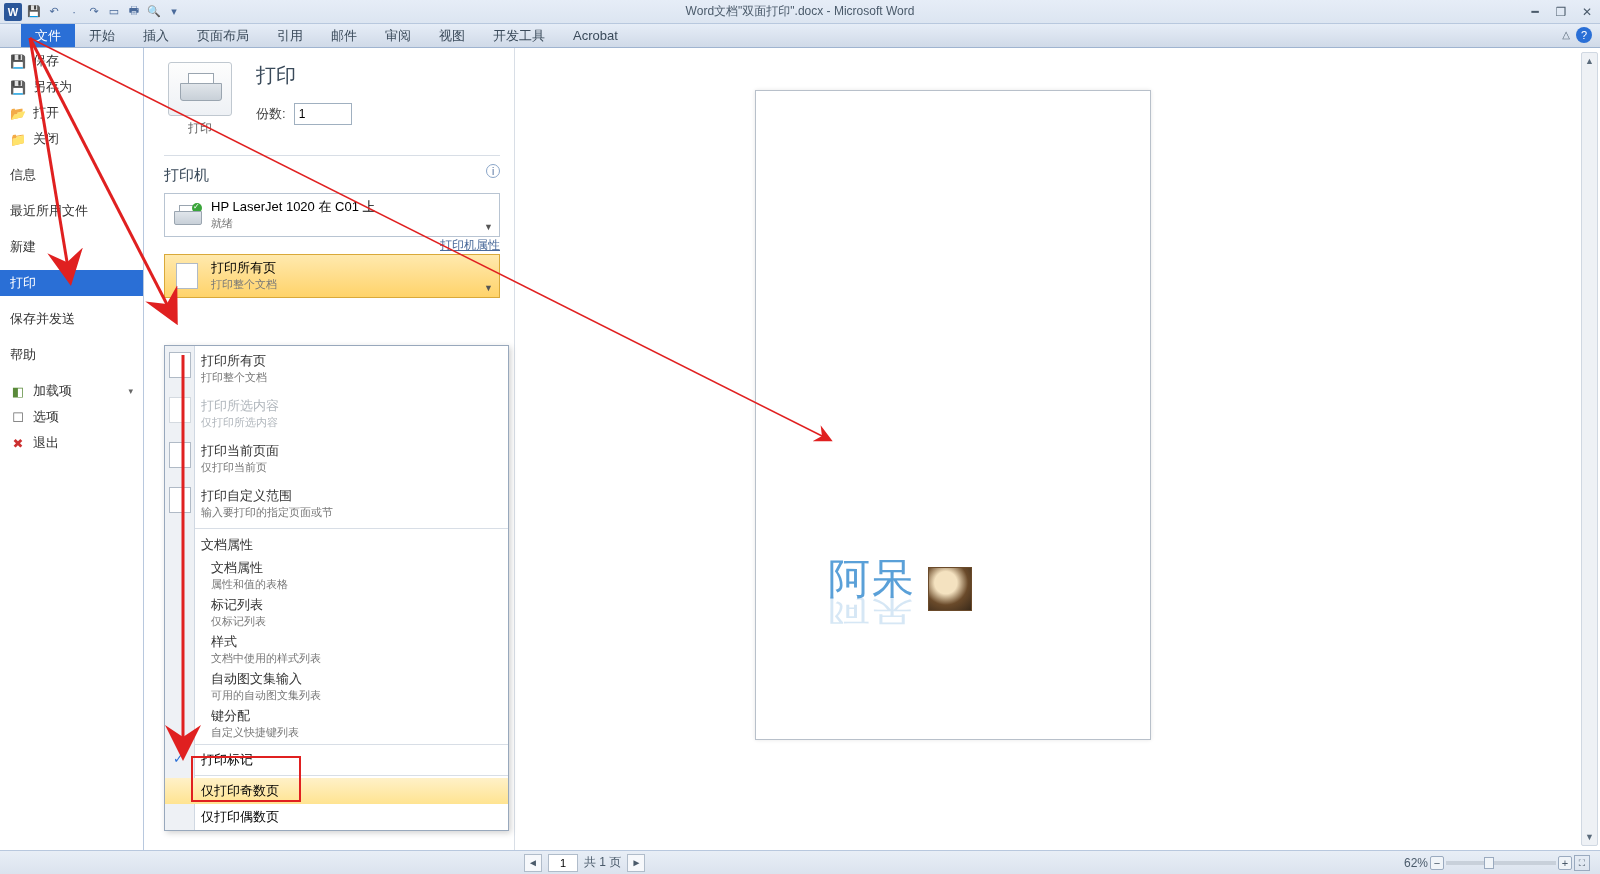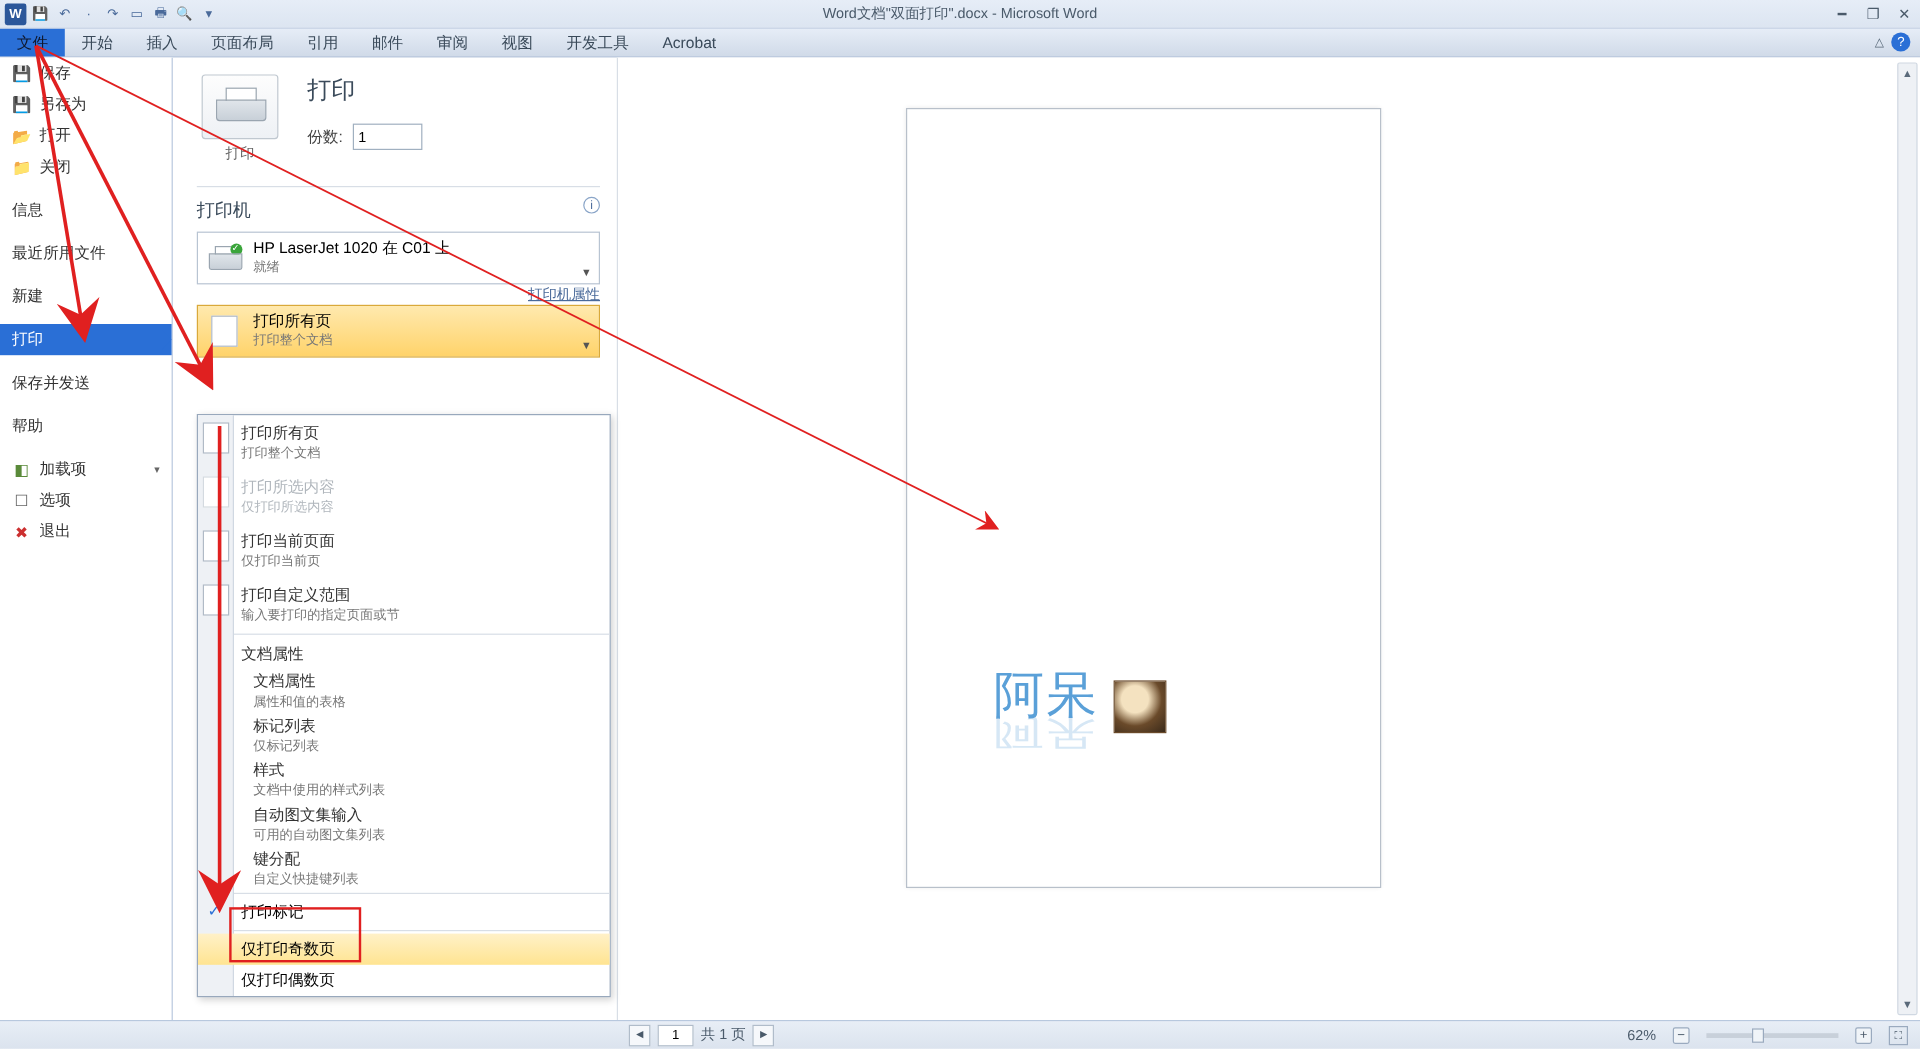--- a/index.html
+++ b/index.html
@@ -10,21 +10,21 @@
 .qat { display:flex; align-items:center; gap:4px; padding:0 4px; }
 .qat-icon { width:16px; height:16px; display:flex; align-items:center; justify-content:center; color:#4a6a9a; font-size:11px; }
 .word-logo { width:18px; height:18px; background:#2b579a; color:#fff; font-weight:bold; font-size:11px; display:flex; align-items:center; justify-content:center; border-radius:2px; }
 .title-text { position:absolute; left:50%; transform:translateX(-50%); font-size:12px; color:#4a5a6a; }
 .win-controls { position:absolute; right:4px; display:flex; gap:8px; color:#4a5a6a; font-size:12px; }
 .win-btn { width:18px; text-align:center; cursor:pointer; }
 
 
 .ribbon-tabs { height:24px; background:linear-gradient(#e6edf7,#d0dae8); border-bottom:1px solid #9fb4d0; display:flex; align-items:stretch; font-size:13px; position:relative; }
 .tab { padding:0 14px; display:flex; align-items:center; color:#3a4a5a; cursor:pointer; }
-.tab.active { background:#2a6fd6; color:#0f172a; position:relative; z-index:5; }
+.tab.active { background:#2a6fd6; color:#ffffff; position:relative; z-index:5;margin-left:21px; }
 .help-icon { position:absolute; right:8px; top:3px; width:16px; height:16px; background:#2a6fd6; color:#fff; border-radius:50%; font-size:11px; display:flex; align-items:center; justify-content:center; }
 .minimize-ribbon { position:absolute; right:30px; top:5px; color:#5a6a7a; font-size:10px; }
 
 
 .backstage { position:absolute; top:48px; left:0; right:0; bottom:24px; display:flex; background:#fff; }
 
 
 .bs-sidebar { width:144px; background:#fff; border-right:1px solid #b8c8de; display:flex; flex-direction:column; font-size:13px; }
 .bs-item { height:26px; display:flex; align-items:center; padding:0 10px; gap:7px; color:#333; cursor:pointer; }
 .bs-item.icon-row .mi { width:16px; height:16px; display:flex; align-items:center; justify-content:center; font-size:13px; }
@@ -99,21 +99,21 @@
 .watermark-r { position:absolute; left:72px; bottom:100px; font-size:42px; color:rgba(90,160,216,.25); font-family:"KaiTi","STKaiti",serif; letter-spacing:2px; transform:scaleY(-0.7); }
 .cup { position:absolute; left:172px; bottom:128px; width:44px; height:44px; background:radial-gradient(circle at 40% 35%, #f4e2c0 0 30%, #6a4a2a 60%, #3a2a1a 100%); border:1px solid #6a4a2a; }
 .vscroll { position:absolute; right:2px; top:4px; bottom:4px; width:17px; background:#eef1f5; border:1px solid #d0d8e2; border-radius:2px; }
 .vscroll .arr { height:16px; text-align:center; font-size:9px; color:#5a6a7a; line-height:16px; }
 
 
 .botbar { position:absolute; left:0; right:0; bottom:0; height:24px; background:linear-gradient(#e8eef6,#dbe3ee); border-top:1px solid #b8c8de; display:flex; align-items:center; font-size:12px; color:#4a5a6a; }
 .page-nav { position:absolute; left:524px; display:flex; align-items:center; gap:6px; }
 .page-nav .navbtn { width:18px; height:18px; border:1px solid #b0bcca; background:#f6f8fb; text-align:center; line-height:16px; font-size:10px; cursor:pointer; }
 .page-nav input { width:30px; height:18px; border:1px solid #b0bcca; text-align:center; font-size:11px; }
-.zoom { position:absolute; right:10px; display:flex; align-items:center; gap:14px; }
+.zoom { position:absolute; right:10px; display:flex; align-items:center; gap:2px; }
 .zoom .track { width:110px; height:4px; background:#c8d0da; position:relative; }
 .zoom .thumb { position:absolute; left:38px; top:-4px; width:10px; height:12px; background:#f0f4f8; border:1px solid #9aaabf; }
 .zoom .zbtn { width:14px; height:14px; border:1px solid #9aaabf; background:#f0f4f8; text-align:center; line-height:12px; font-size:11px; cursor:pointer; border-radius:2px; }
 .zoom .fit { width:16px; height:16px; border:1px solid #9aaabf; font-size:9px; text-align:center; line-height:14px; }
 
 
 .arrows { position:absolute; left:0; top:0; width:1600px; height:874px; pointer-events:none; z-index:20; }
 </style>
 </head>
 <body>

